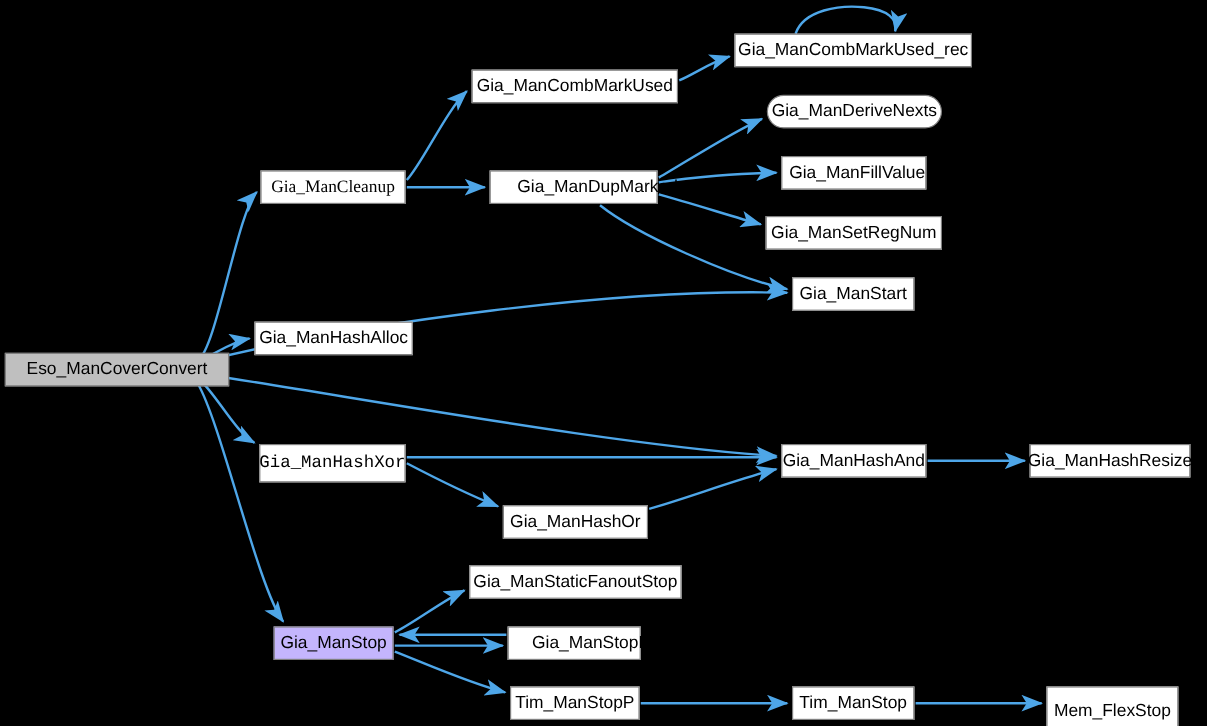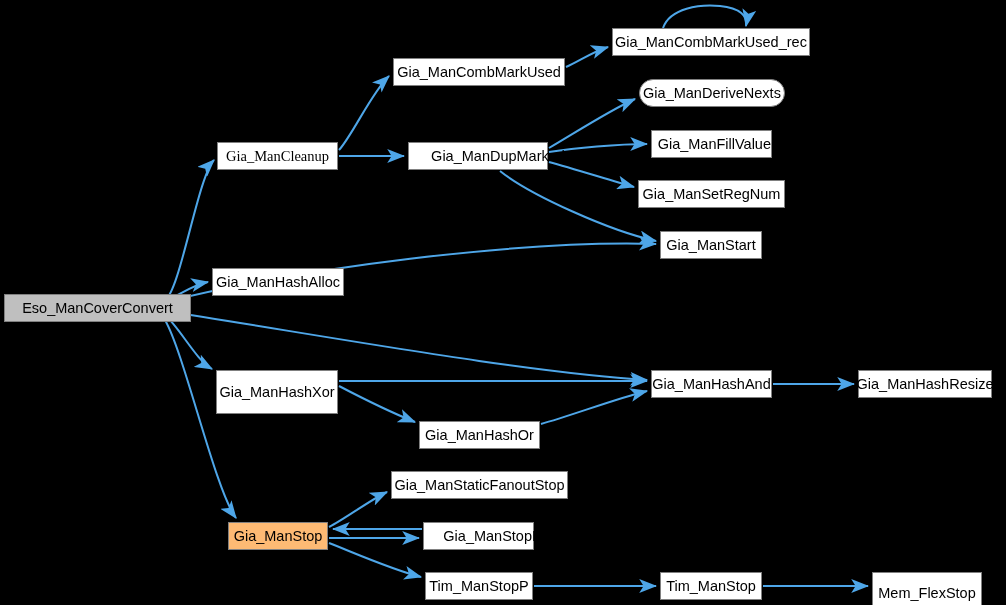--- a/index.html
+++ b/index.html
@@ -89,33 +89,33 @@
       </div>
       <div class="node" style="left: 638px; top: 180px; width: 147px; height: 28px; background: rgb(255, 255, 255); border-color: rgb(128, 128, 128);">
         <span>Gia_ManSetRegNum</span>
       </div>
       <div class="node" style="left: 660px; top: 231px; width: 102px; height: 28px; background: rgb(255, 255, 255); border-color: rgb(128, 128, 128);">
         <span>Gia_ManStart</span>
       </div>
       <div class="node" style="left: 212px; top: 268px; width: 132px; height: 28px; background: rgb(255, 255, 255); border-color: rgb(128, 128, 128);">
         <span>Gia_ManHashAlloc</span>
       </div>
-      <div class="node" style="left: 216px; top: 370px; width: 122px; height: 44px; background: rgb(255, 255, 255); border-color: rgb(128, 128, 128);">
+      <div class="node" style="left: 216px; top: 370px; width: 122px; height: 32px; background: rgb(255, 255, 255); border-color: rgb(128, 128, 128); font-family: Liberation Mono, monospace;">
         <span>Gia_ManHashXor</span>
       </div>
       <div class="node" style="left: 419px; top: 421px; width: 121px; height: 28px; background: rgb(255, 255, 255); border-color: rgb(128, 128, 128);">
         <span>Gia_ManHashOr</span>
       </div>
       <div class="node" style="left: 651px; top: 370px; width: 121px; height: 28px; background: rgb(255, 255, 255); border-color: rgb(128, 128, 128);">
         <span>Gia_ManHashAnd</span>
       </div>
       <div class="node" style="left: 858px; top: 370px; width: 134px; height: 28px; background: rgb(255, 255, 255); border-color: rgb(128, 128, 128);">
         <span>Gia_ManHashResize</span>
       </div>
-      <div class="node" style="left: 228px; top: 522px; width: 100px; height: 28px; background: #fdba74; border-color: rgb(128, 128, 128);">
+      <div class="node" style="left: 228px; top: 522px; width: 100px; height: 28px; background: #c4b5fd; border-color: rgb(128, 128, 128);">
         <span>Gia_ManStop</span>
       </div>
       <div class="node" style="left: 391px; top: 471px; width: 177px; height: 28px; background: rgb(255, 255, 255); border-color: rgb(128, 128, 128);">
         <span>Gia_ManStaticFanoutStop</span>
       </div>
       <div class="node" style="left: 423px; top: 522px; width: 111px; height: 28px; background: rgb(255, 255, 255); border-color: rgb(128, 128, 128); padding-left: 28px;">
         <span>Gia_ManStopP</span>
       </div>
       <div class="node" style="left: 425px; top: 572px; width: 108px; height: 28px; background: rgb(255, 255, 255); border-color: rgb(128, 128, 128);">
         <span>Tim_ManStopP</span>

